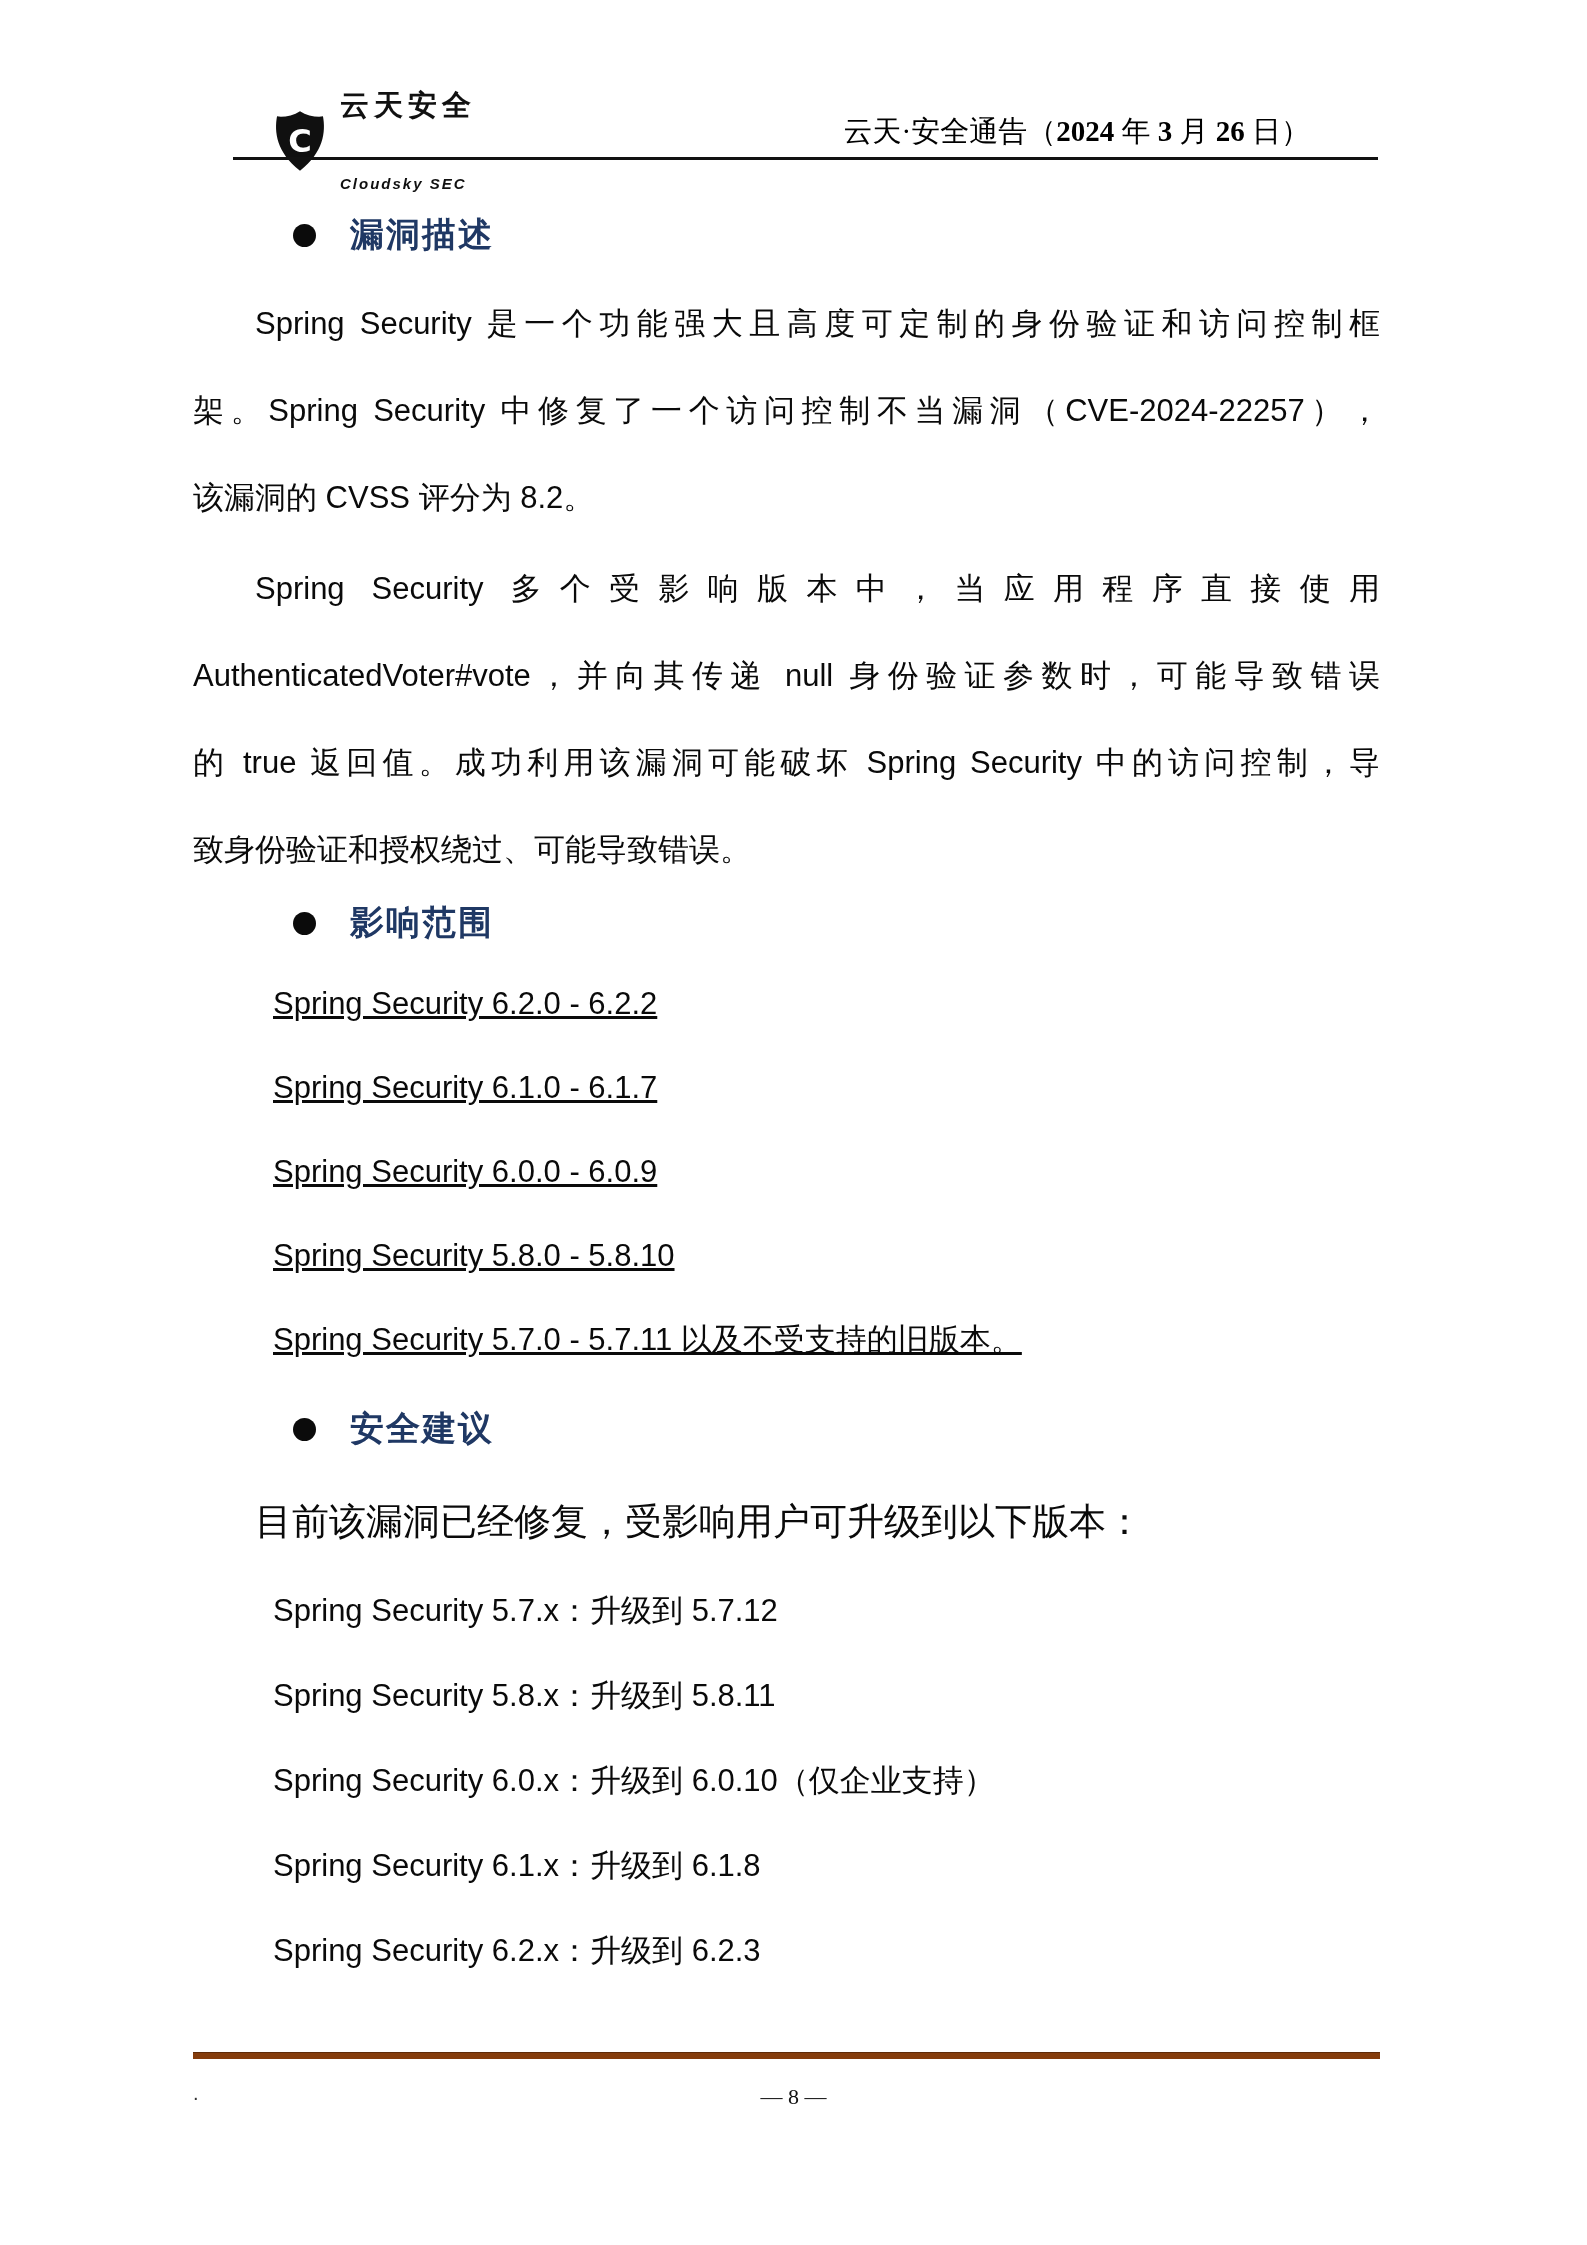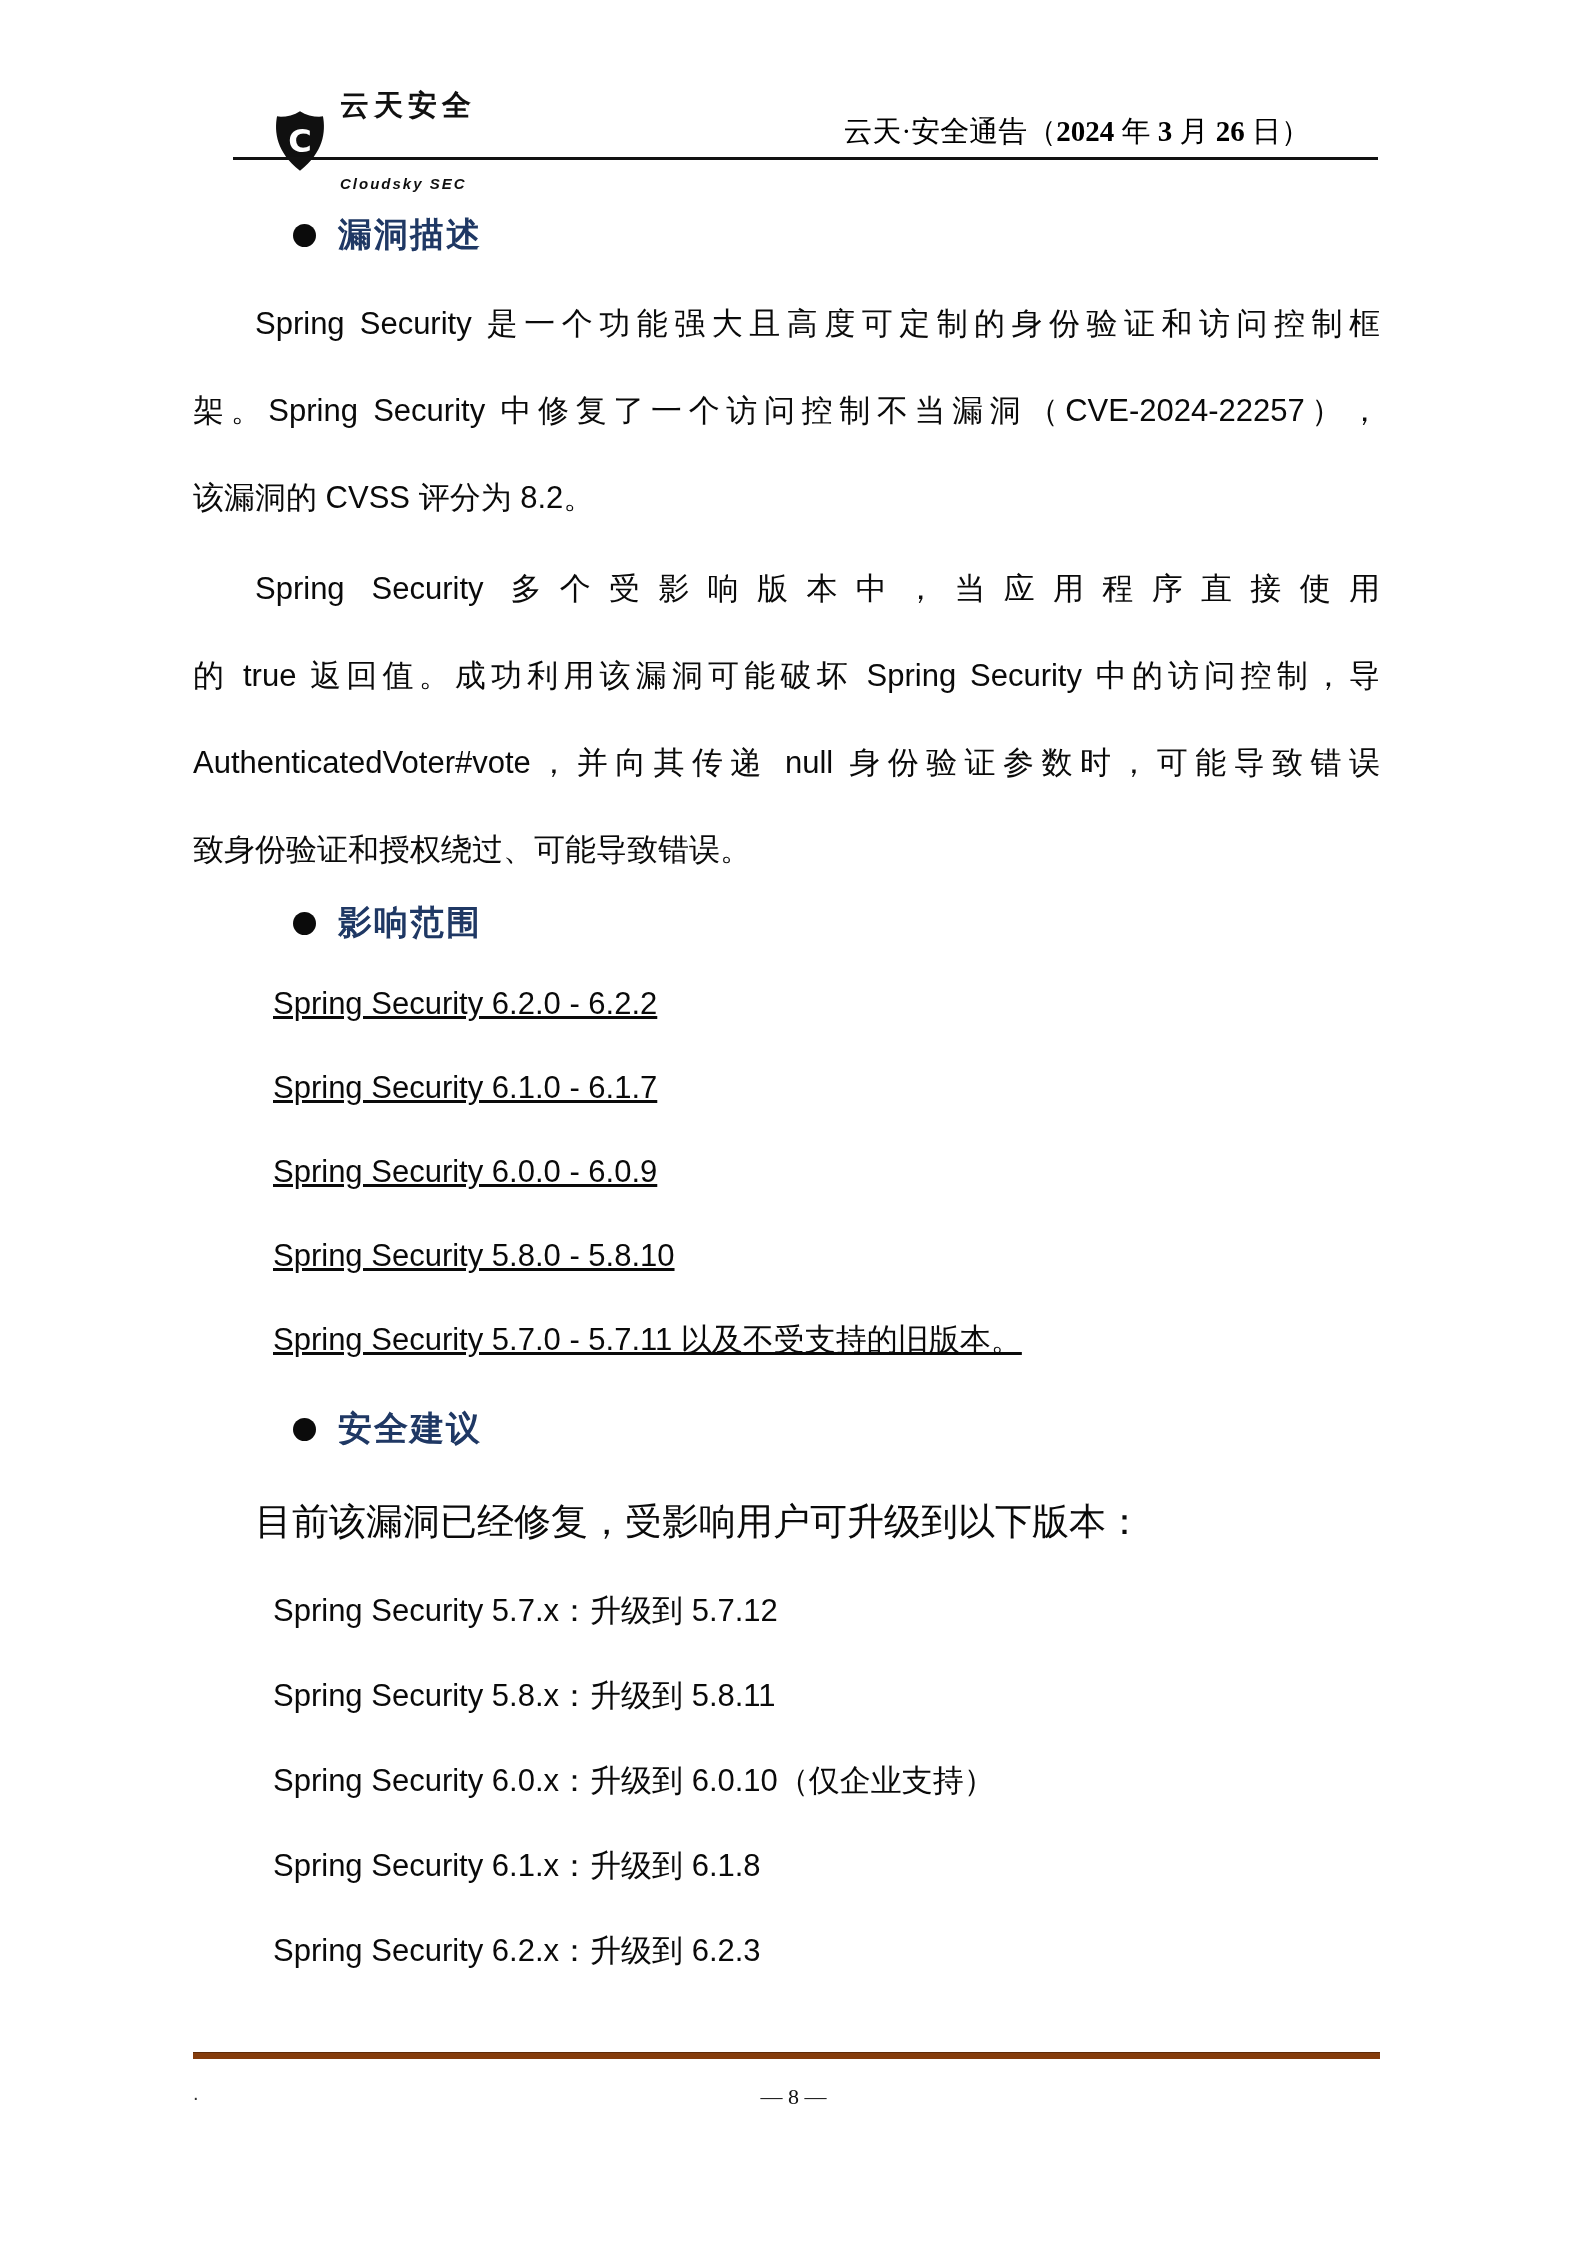--- a/index.html
+++ b/index.html
@@ -23,21 +23,21 @@
     position:absolute;right:277px;top:112px;
     font-family:"Liberation Serif","DejaVu Serif",serif;
     font-size:29px;color:#000;white-space:nowrap;
   }
   .header-title .bold{font-weight:bold;}
   .header-rule{position:absolute;left:233px;top:157px;width:1145px;height:3px;background:#121212;}
 
   
   .content{position:absolute;left:193px;width:1187px;}
 
-  .sec-heading{display:flex;align-items:center;gap:22px;margin-left:100px;height:46px;}
+  .sec-heading{display:flex;align-items:center;gap:34px;margin-left:100px;height:46px;}
   .bullet{width:23px;height:23px;border-radius:50%;background:#0b0b0b;flex:0 0 auto;}
   .sec-title{font-size:34px;font-weight:bold;color:#1F3864;letter-spacing:2px;}
 
   .para .line{font-size:31px;line-height:87px;height:87px;white-space:nowrap;color:#0a0a0a;}
   .para .line.stretch{white-space:normal;text-align:justify;text-align-last:justify;}
   .para .line.indent{padding-left:62px;}
 
   .vlist .item{font-size:31px;line-height:84px;height:84px;padding-left:80px;color:#0a0a0a;white-space:nowrap;text-decoration:underline;}
   .ulist .item{font-size:31px;line-height:85px;height:85px;padding-left:80px;color:#0a0a0a;white-space:nowrap;}
   .intro-line{font-size:37px;line-height:84px;height:84px;padding-left:62px;color:#0a0a0a;white-space:nowrap;}
@@ -82,22 +82,22 @@
   </div>
 
   <div class="content para" style="top:280px;">
     <div class="line stretch indent">Spring Security 是一个功能强大且高度可定制的身份验证和访问控制框</div>
     <div class="line stretch">架。Spring Security 中修复了一个访问控制不当漏洞（CVE-2024-22257），</div>
     <div class="line">该漏洞的 CVSS 评分为 8.2。</div>
   </div>
 
   <div class="content para" style="top:545px;">
     <div class="line stretch indent">Spring Security 多个受影响版本中，当应用程序直接使用</div>
+    <div class="line stretch">AuthenticatedVoter#vote，并向其传递 null 身份验证参数时，可能导致错误</div>
     <div class="line stretch">的 true 返回值。成功利用该漏洞可能破坏 Spring Security 中的访问控制，导</div>
-    <div class="line stretch">AuthenticatedVoter#vote，并向其传递 null 身份验证参数时，可能导致错误</div>
     <div class="line">致身份验证和授权绕过、可能导致错误。</div>
   </div>
 
   <div class="content" style="top:900px;">
     <div class="sec-heading">
       <span class="bullet"></span>
       <span class="sec-title">影响范围</span>
     </div>
   </div>
 

